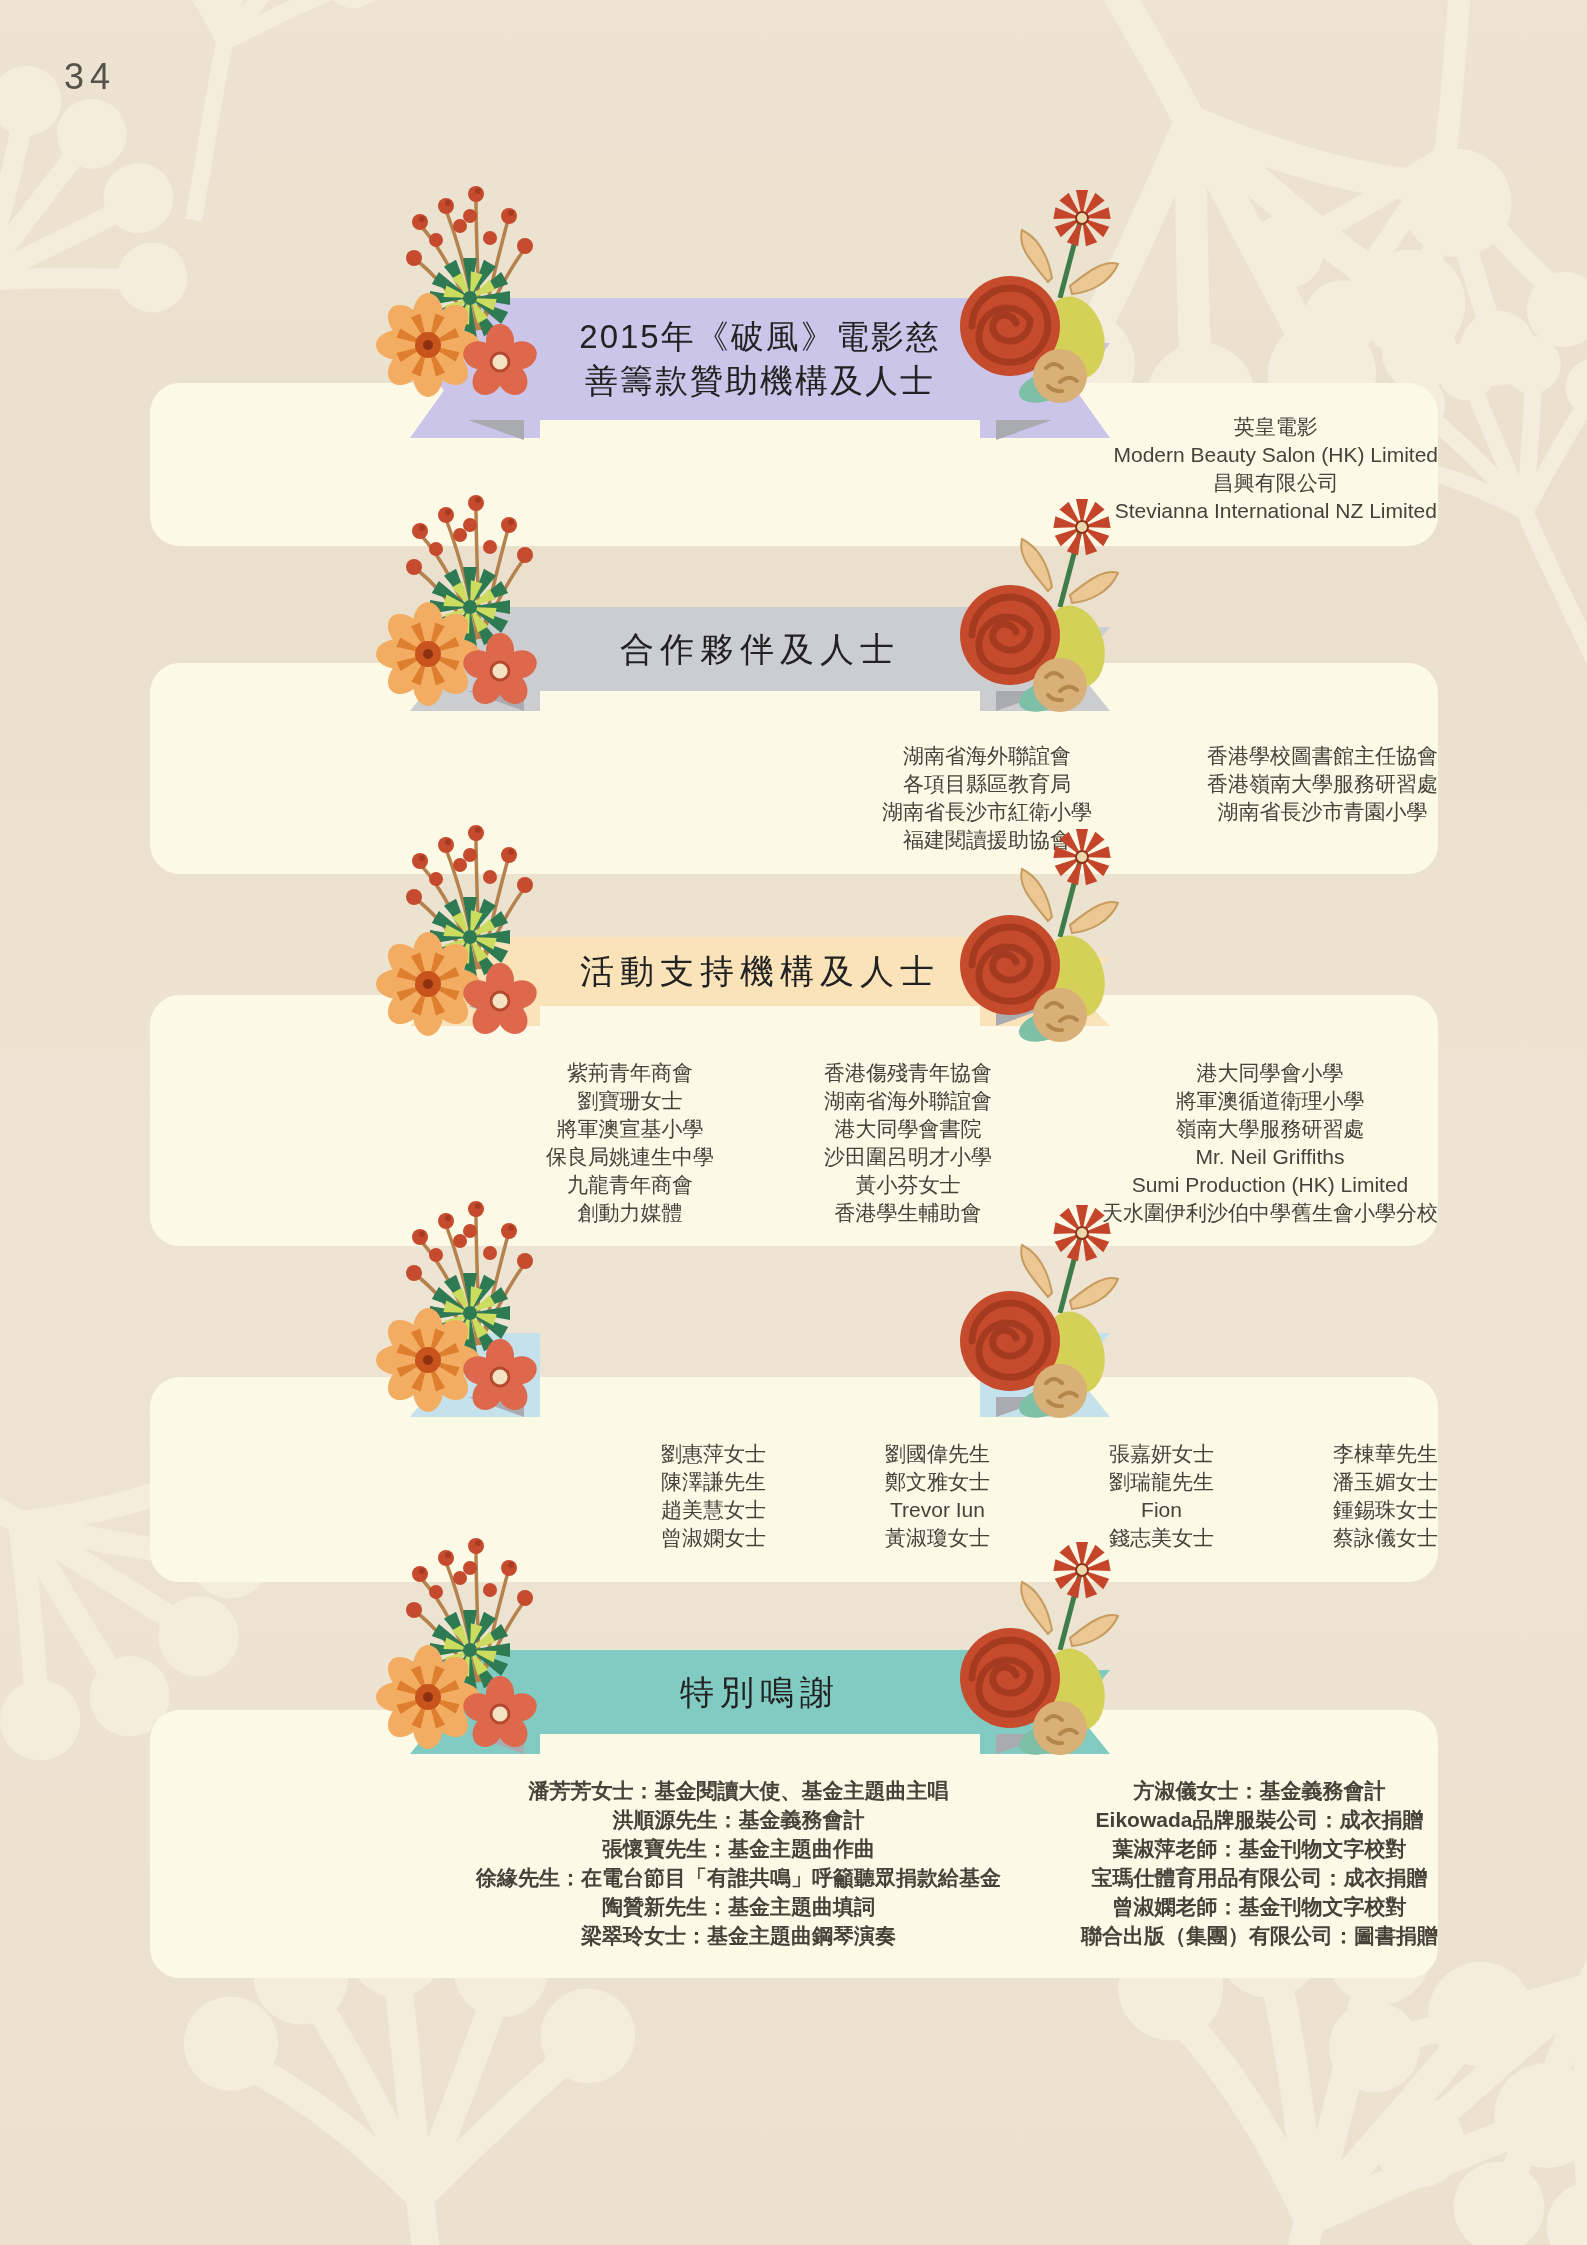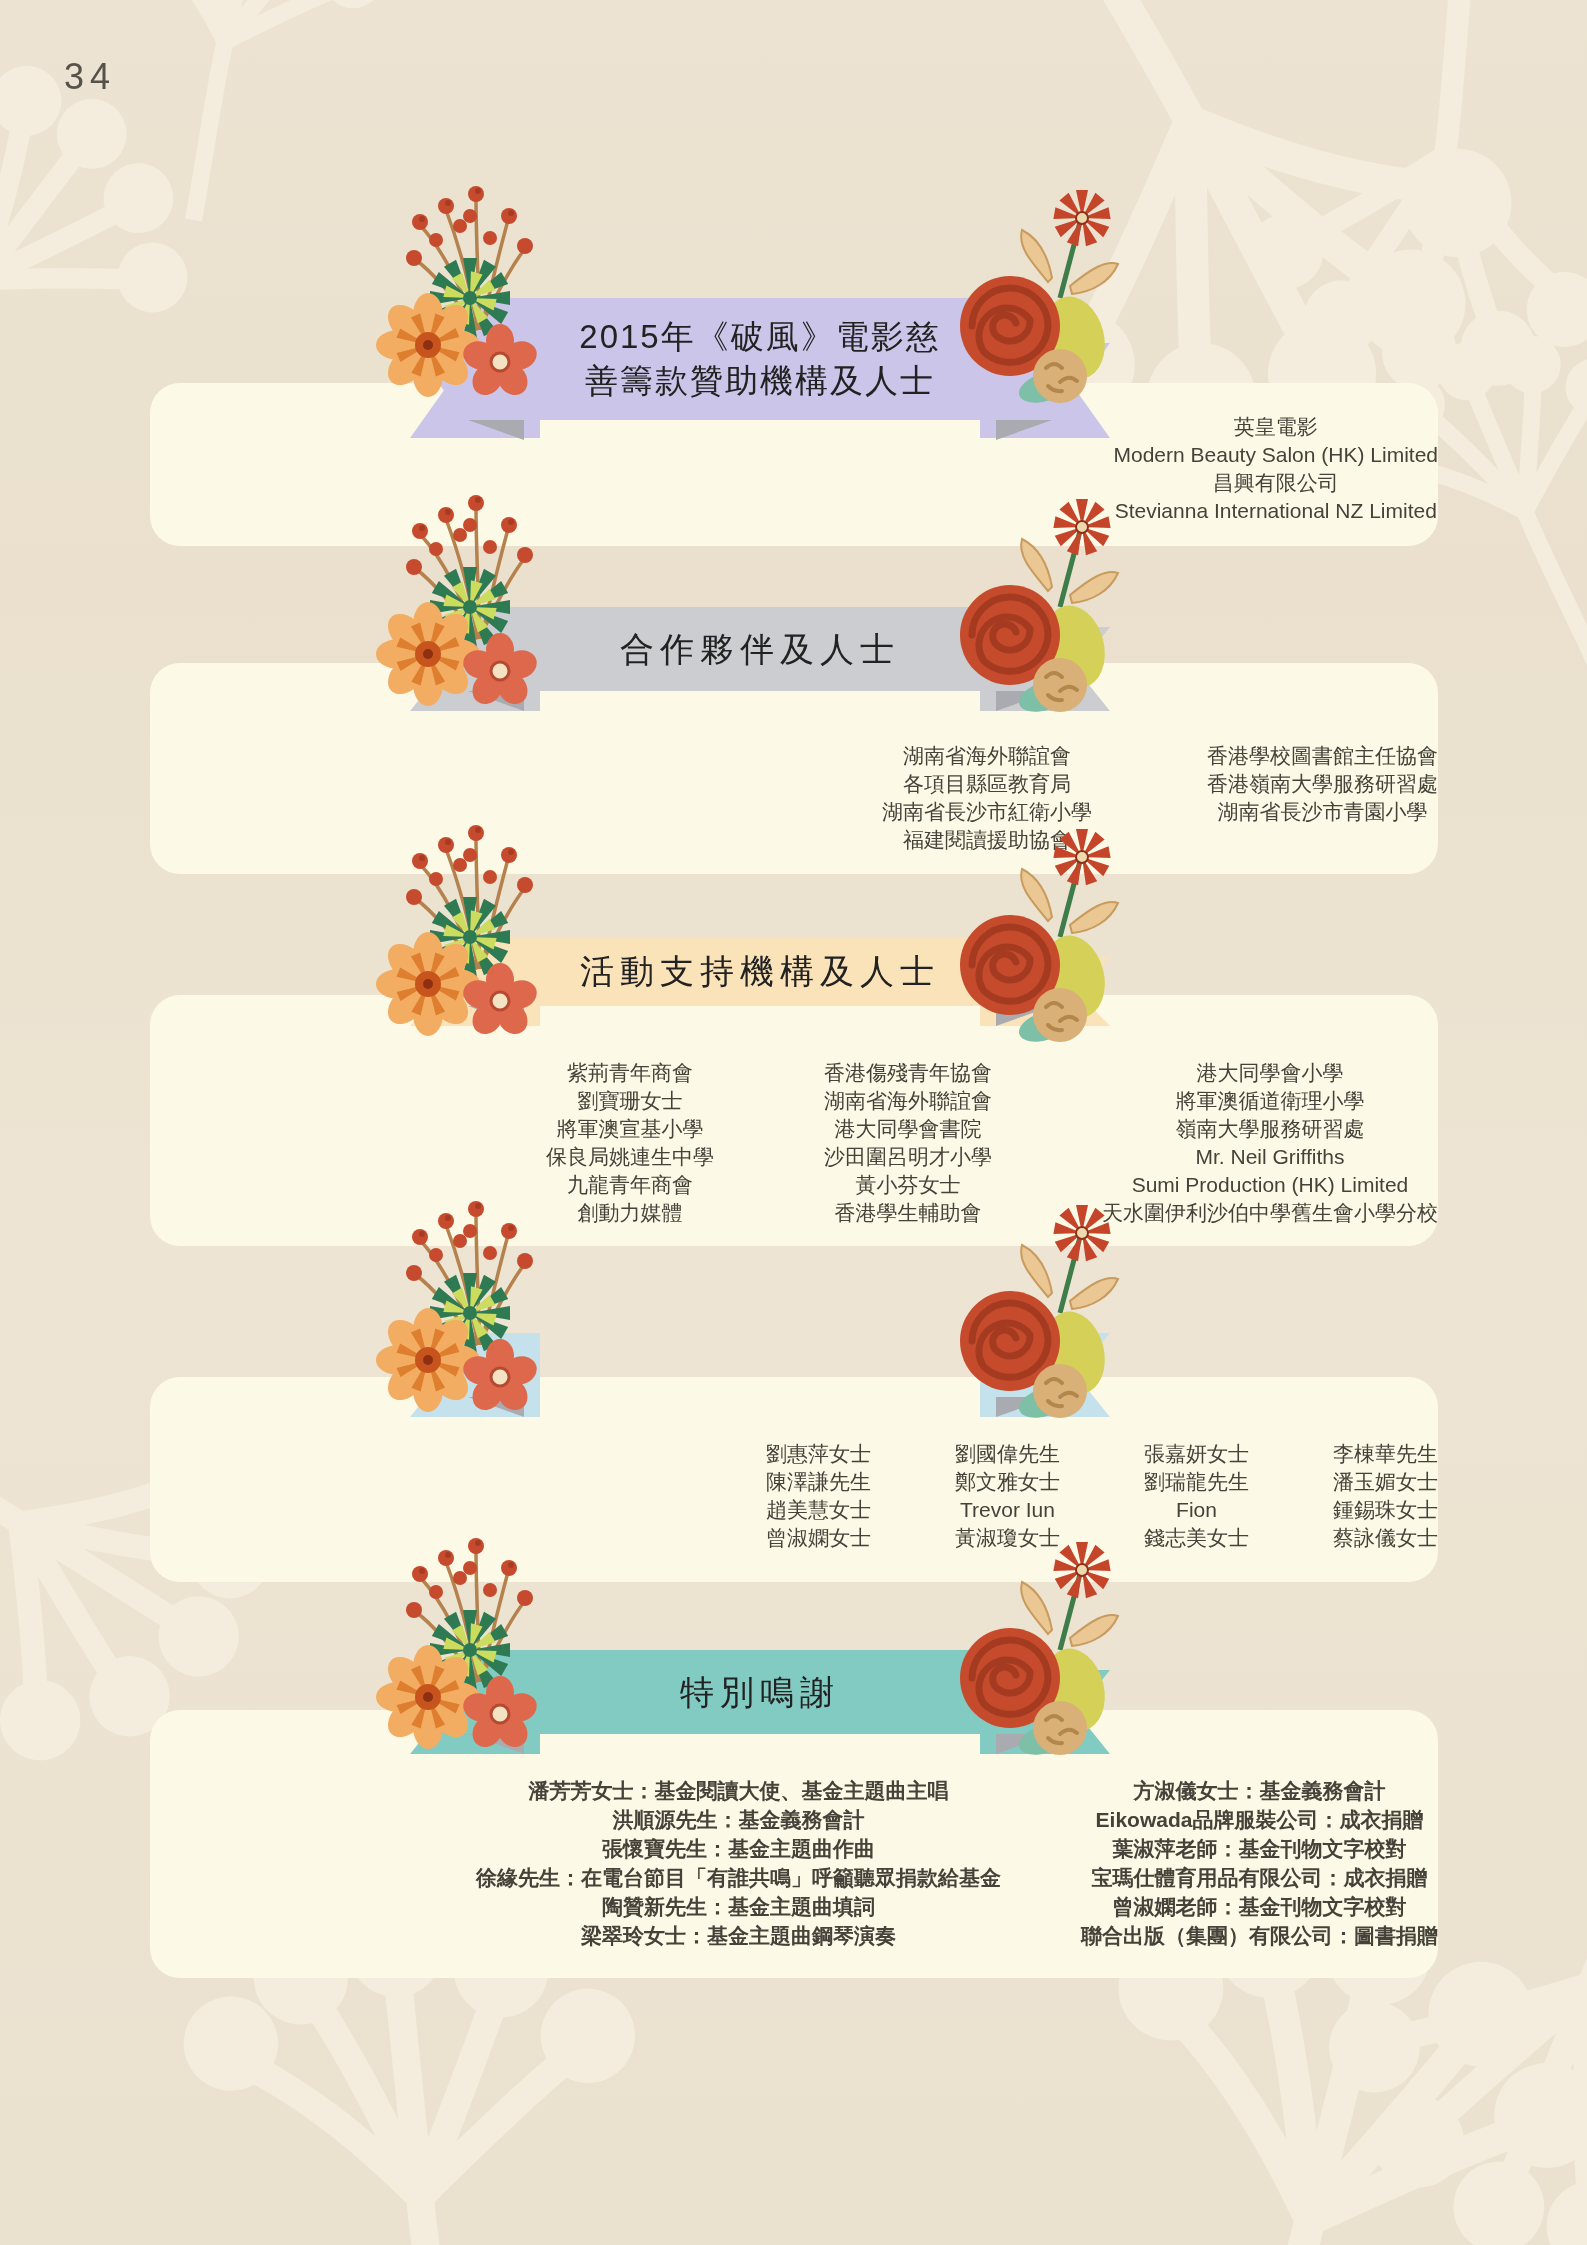--- a/index.html
+++ b/index.html
@@ -45,21 +45,21 @@
   .flowers-right { left:542px; top:-112px; width:190px; height:228px; }
   
   .content {
     position:absolute; left:0; right:0; display:flex; justify-content:flex-end;
     text-align:center; color:#46423a; font-size:21px;
   }
   .content .col > div { line-height:28px; white-space:nowrap; }
   .s0 .content { top:30px; }
   .s1 .content { top:79px; gap:115px; }
   .s2 .content { top:64px; gap:110px; }
-  .s3 .content { top:63px; gap:84px; }
+  .s3 .content { top:63px; gap:119px; }
   .s4 .content { top:66px; gap:80px; }
   .s4 .content .col > div { line-height:29px;font-weight:bold; }
 </style>
 </head>
 <body>
 
 <svg width="0" height="0" style="position:absolute" aria-hidden="true">
   <defs>
     <symbol id="umbel-sym" viewBox="0 0 300 340">
       <g fill="none" stroke="#f4ecdd" stroke-width="16" stroke-linecap="round">

